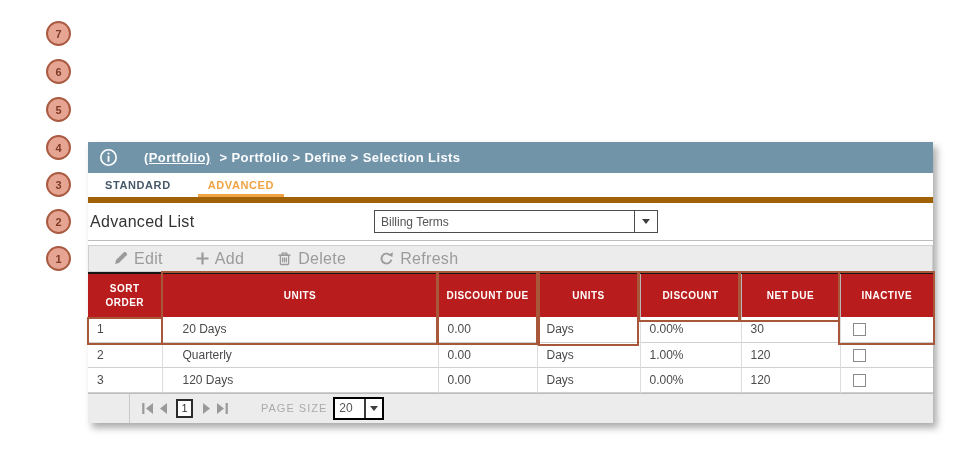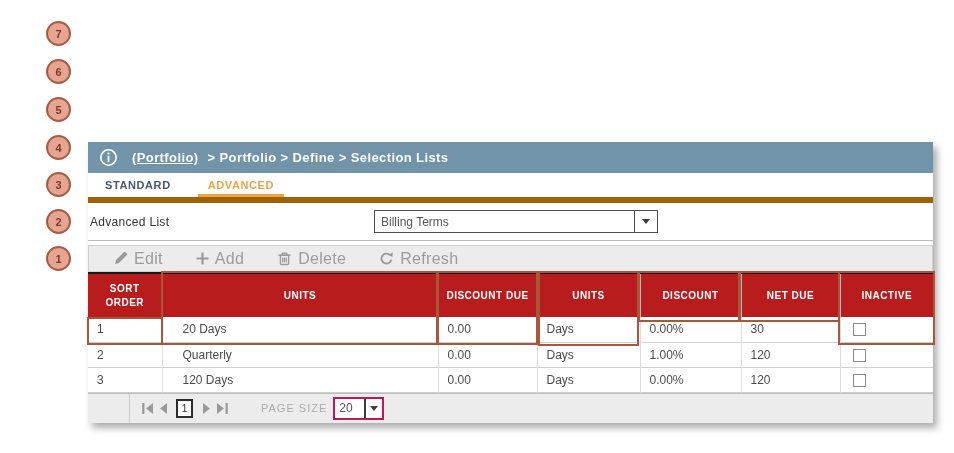--- a/index.html
+++ b/index.html
@@ -15,35 +15,35 @@
 
   
   .ann-rect { position: absolute; border: 2px solid #a9573b; background: transparent;
     pointer-events: none; z-index: 30; }
 
   
   .panel { position: absolute; left: 88px; top: 142px; width: 845px; background: #fff;
     box-shadow: 4px 5px 7px rgba(70,70,70,0.45); }
 
   .titlebar { height: 31px; background: #7294a9; display: flex; align-items: center;
-    padding-left: 11px; }
+    padding-left: 11px; gap: 12px; }
   .info-icon { width: 19px; height: 19px; margin-right: 14px; flex: 0 0 auto; }
   .crumb { color: #fafcfd; font-size: 13px; font-weight: 600; letter-spacing: 0.4px; }
   .crumb-link { text-decoration: underline; cursor: pointer; }
   .crumb-rest { margin-left: 5px; }
 
   .tabs { height: 30px; display: flex; align-items: stretch; padding-left: 7px;
     border-bottom: 6px solid #a16207; background: #fff; }
   .tab { display: flex; align-items: center; padding: 0 10px; margin-right: 17px;
     font-size: 11px; font-weight: 600; letter-spacing: 0.6px; color: #46586a; cursor: pointer; }
   .tab.active { color: #f0a342; box-shadow: inset 0 -3px 0 #f0a342; }
 
   .filter-row { position: relative; height: 38px; border-bottom: 1px solid #bcbcbc;
     display: flex; align-items: center; }
-  .filter-label { margin-left: 2px; font-size: 12px; color: #333; letter-spacing: 0.3px; }
+  .filter-label { margin-left: 2px; font-size: 16px; color: #333; letter-spacing: 0.3px; }
   .dropdown { position: absolute; left: 286px; top: 7px; width: 284px; height: 23px;
     border: 1px solid #4c4c4c; background: #fff; display: flex; cursor: pointer; }
   .dropdown-value { flex: 1; font-size: 12px; color: #555; padding: 4px 6px;
     white-space: nowrap; overflow: hidden; }
   .dropdown-btn { width: 23px; border-left: 1px solid #4c4c4c; display: flex;
     align-items: center; justify-content: center; }
   .caret { width: 0; height: 0; border-left: 4px solid transparent;
     border-right: 4px solid transparent; border-top: 5px solid #3e3e3e; }
 
   .toolbar { margin-top: 4px; height: 27px; background: #ececec; border: 1px solid #cfcfcf;
@@ -71,21 +71,21 @@
     display: flex; align-items: center; }
   .footer-spacer { width: 42px; height: 100%; border-right: 1px solid #c9c9c9; }
   .pager { display: flex; align-items: center; margin-left: 9px; }
   .pg-btn { display: flex; align-items: center; justify-content: center;
     width: 14px; height: 16px; margin: 0 1px; cursor: pointer; }
   .page-box { width: 17px; height: 19px; border: 2px solid #2b2b2b; background: #fff;
     display: flex; align-items: center; justify-content: center; font-size: 11px;
     color: #333; margin: 0 5px; }
   .pagesize-label { margin-left: 31px; font-size: 11px; letter-spacing: 1px;
     color: #ababab; }
-  .pagesize-dd { margin-left: 6px; width: 51px; height: 23px; border: 2px solid #be185d;
+  .pagesize-dd { margin-left: 6px; width: 51px; height: 23px; border: 2px solid #000000;
     background: #fff; display: flex; cursor: pointer; text-align: right; }
   .pagesize-value { flex: 1; display: flex; align-items: center; padding-left: 4px;
     font-size: 12px; color: #555; }
   .pagesize-btn { width: 18px; border-left: 2px solid #3c3c3c; display: flex;
     align-items: center; justify-content: center; }
 </style>
 </head>
 <body>
 
 <div class="stage">

